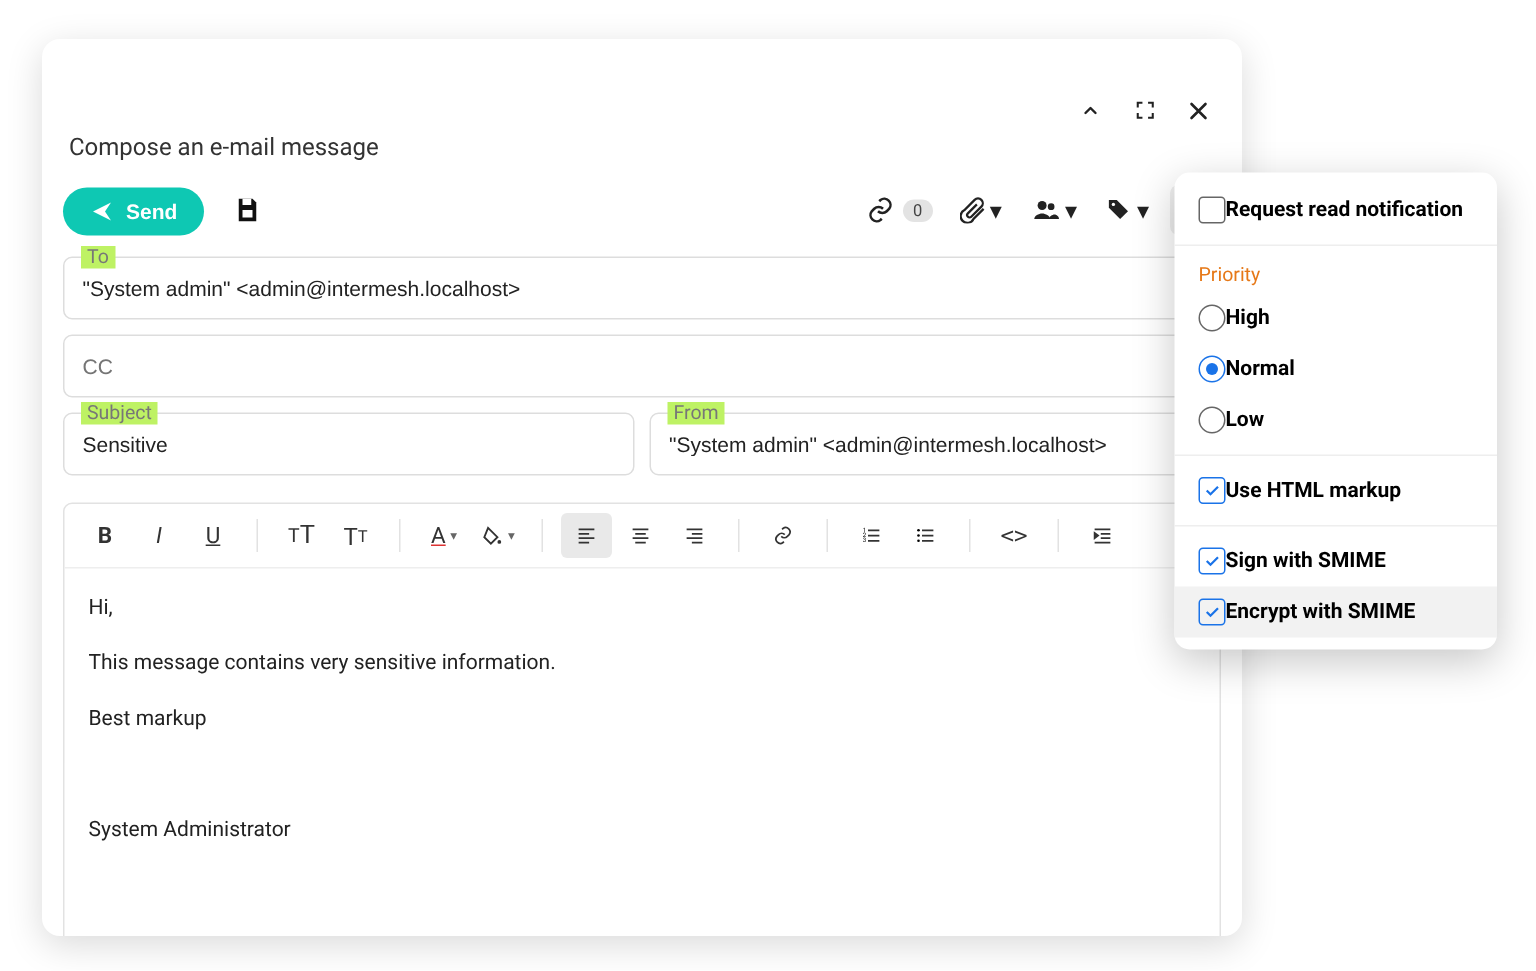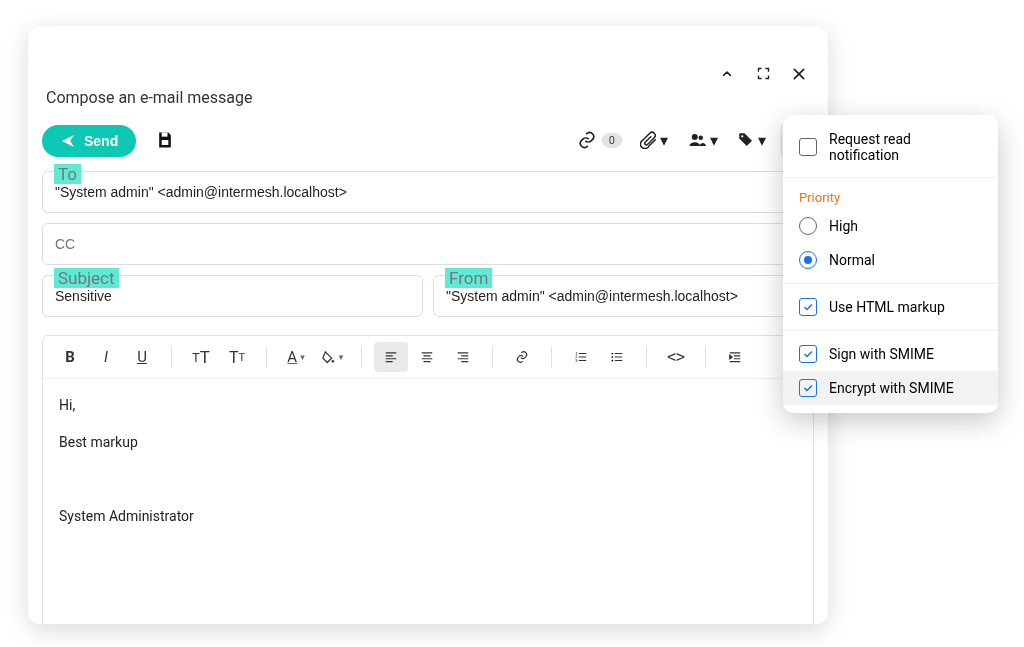--- a/index.html
+++ b/index.html
@@ -115,23 +115,23 @@
     gap: 10px;
   }
   .field {
     position: relative;
     flex: 1;
   }
   .field .float-label {
     position: absolute;
     top: -7px;
     left: 12px;
-    font-size: 17px;
+    font-size: 13px;
     color: #777;
-    background: #5eead4;
+    background: #bef264;
     padding: 0 4px;
   }
   .field-input {
     width: 100%;
     border: 1px solid #ddd;
     border-radius: 6px;
     padding: 12px 12px;
     font-size: 14px;
     color: #222;
   }
@@ -181,23 +181,24 @@
     width: 215px;
     background:#fff;
     border-radius: 10px;
     box-shadow: 0 8px 28px rgba(0,0,0,0.22);
     padding: 8px 0;
     font-size:14px;
   }
   .menu-item {
     display:flex;
     align-items:center;
-    gap: 12px;
+    gap: 0;
     padding: 8px 16px;
     cursor:pointer;
+    font-weight:bold;
   }
   .menu-item.hover { background:#f2f2f2; }
   .menu-sep { height:1px; background:#eee; margin:6px 0; }
   .section-label {
     color:#e67817;
     font-size:13px;
     padding: 6px 16px 4px 16px;
   }
   .chk, .rad {
     width:18px; height:18px;
@@ -399,20 +400,21 @@
         </span>
       <span class="tsep"></span>
       <span class="tbtn">
           <svg width="16" height="14" viewBox="0 0 24 24">
             <path d="M3 5h18M10 10h11M10 15h11M3 20h18M3 9l4 3-4 3z" stroke="#333" stroke-width="2" fill="#333"></path>
           </svg>
         </span>
     </div>
     <div class="editor-body">
       <p>Hi,</p>
+      <p>This message contains very sensitive information.</p>
       <p>Best markup</p>
       <p>&nbsp;</p>
       <p>System Administrator</p>
     </div>
   </div>
 </div>
 
 <div class="popover">
   <div class="menu-item">
     <span class="chk"></span>
@@ -420,20 +422,24 @@
   </div>
   <div class="menu-sep"></div>
   <div class="section-label">Priority</div>
   <div class="menu-item">
     <span class="rad"></span>
     <span>High</span>
   </div>
   <div class="menu-item">
     <span class="rad sel"></span>
     <span>Normal</span>
+  </div>
+  <div class="menu-item">
+    <span class="rad"></span>
+    <span>Low</span>
   </div>
   <div class="menu-sep"></div>
   <div class="menu-item">
     <span class="chk checked">
       <svg width="12" height="12" viewBox="0 0 24 24">
           <path d="M5 12l5 5L20 7" fill="none" stroke="#1a73e8" stroke-width="3"></path>
         </svg>
     </span>
     <span>Use HTML markup</span>
   </div>

